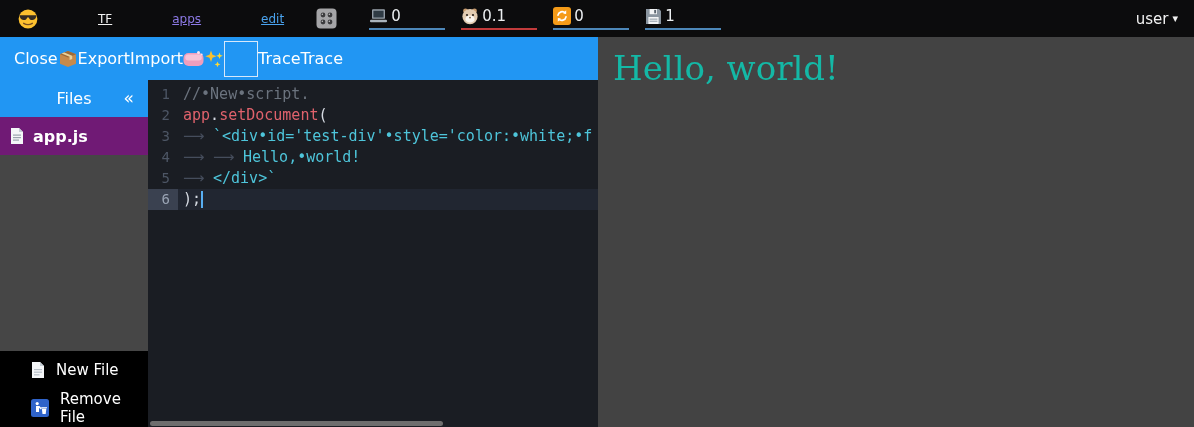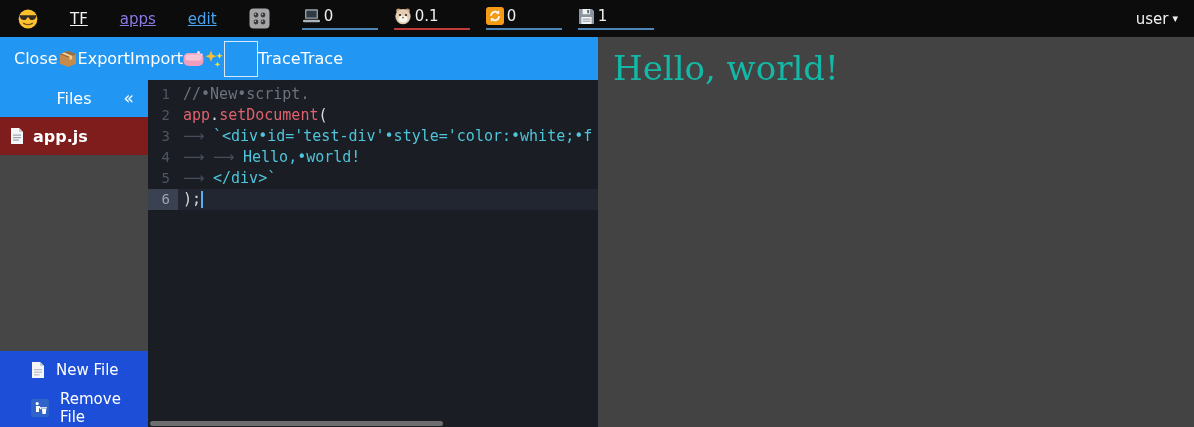--- a/index.html
+++ b/index.html
@@ -6,21 +6,21 @@
   html,body { width:1194px; height:427px; overflow:hidden; background:#0c0c0d;
               font-family:"DejaVu Sans", sans-serif; }
   .screen { position:relative; width:1194px; height:427px; }
 
   
   .topbar { position:absolute; left:0; top:0; width:1194px; height:37px;
             background:#0c0c0d; display:flex; align-items:center;
             justify-content:space-between; padding:0 16px 0 18px; }
   .tb-left { display:flex; align-items:center; gap:32px; }
   .logo { display:flex; align-items:center; cursor:pointer; }
-  .lnk { font-size:15px; text-decoration:underline; cursor:pointer; }
+  .lnk { font-size:12px; text-decoration:underline; cursor:pointer;margin-left:28px; }
   .lnk-tf   { color:#f2f2f2; }
   .lnk-apps { color:#8d7ae6; }
   .lnk-edit { color:#4aa3ee; }
   .dice { display:flex; align-items:center; cursor:pointer; }
   .stats { display:flex; align-items:flex-end; gap:16px; }
   .stat { display:flex; align-items:center; gap:3px; width:76px;
           padding-bottom:3px; border-bottom:2px solid #4d87b8; cursor:text; }
   .stat.red { border-bottom-color:#c23b3b; }
   .stat-val { color:#eceff1; font-size:15px; line-height:18px; }
   .user { color:#f2f2f2; font-size:15px; cursor:pointer; display:flex;
@@ -42,25 +42,25 @@
   .workspace { flex:1; display:flex; min-height:0; }
 
   
   .sidebar { width:148px; flex:none; display:flex; flex-direction:column;
              background:#464646;justify-content:flex-end; }
   .sb-header { height:37px; background:#2196f3; color:#fff; font-size:16px;
                display:flex; align-items:center; justify-content:center;
                position:relative; flex:none; }
   .sb-collapse { position:absolute; right:14px; top:50%; transform:translateY(-54%);
                  font-size:17px; cursor:pointer; }
-  .file-item { height:38px; background:#7f1d1d; color:#fff; display:flex;
+  .file-item { height:38px; background:#701a75; color:#fff; display:flex;
                align-items:center; gap:9px; padding-left:10px; font-size:16px;
                font-weight:bold; cursor:pointer; flex:none; }
   .sb-filler { flex:1; }
-  .sb-actions { flex:none; background:#1d4ed8; }
+  .sb-actions { flex:none; background:#000000; }
   .sb-action { height:38px; display:flex; align-items:center; gap:11px;
                padding-left:31px; color:#fff; font-size:15px; cursor:pointer; }
 
   
   .editor { flex:1; background:#1a1d23; position:relative; overflow:hidden;
             font-family:"DejaVu Sans Mono", monospace; font-size:15px;
             padding-top:4px; cursor:text; }
   .cl { display:flex; height:21px; line-height:21px; white-space:pre; }
   .ln { width:30px; padding-right:8px; text-align:right; color:#4d5665;
         flex:none; font-size:14px; }

